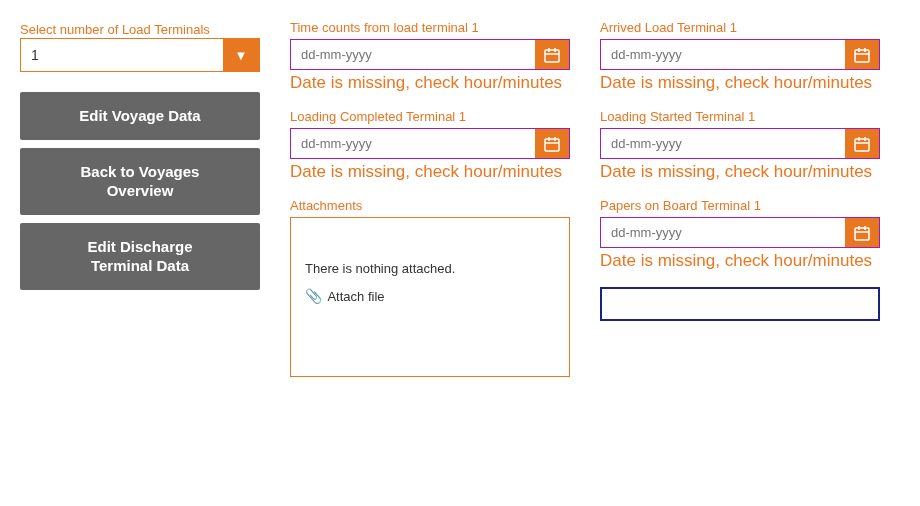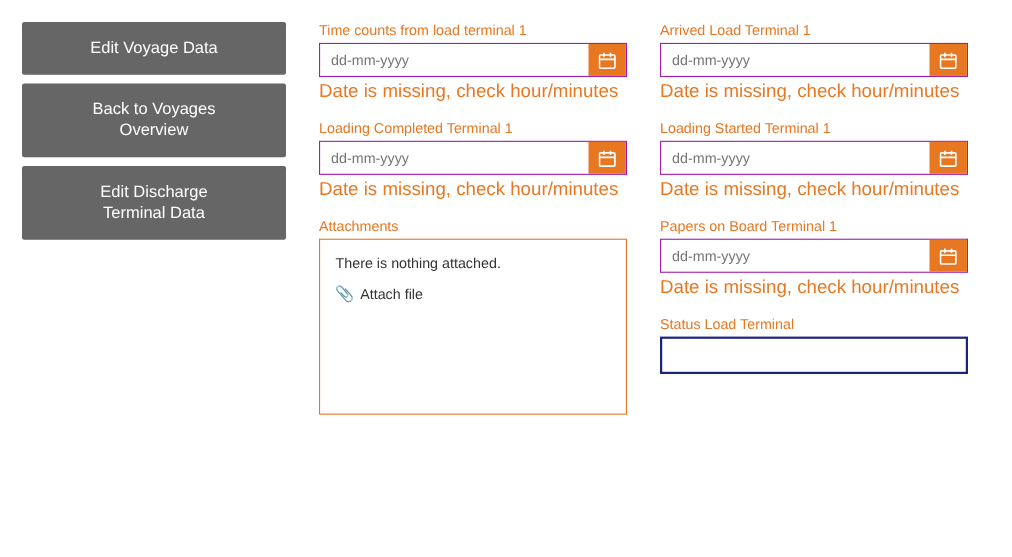--- a/index.html
+++ b/index.html
@@ -61,21 +61,21 @@
       font-size: 13px;
     }
     .nav-btn {
       display: block;
       width: 100%;
       background: #666;
       color: white;
       border: none;
       padding: 14px 10px;
       font-size: 15px;
-      font-weight: normal;
+      font-weight: bold;
       text-align: center;
       cursor: pointer;
       margin-bottom: 8px;
       border-radius: 2px;
       line-height: 1.3;
     }
 
     
     .mid-col {
       width: 280px;
@@ -146,20 +146,21 @@
     .attachments-box {
       border: 1px solid #e87722;
       padding: 14px;
       min-height: 160px;
       font-size: 13px;
       color: #333;
     }
     .attach-nothing {
       margin-bottom: 12px;
       color: #333;
+      margin-top: 29px;
     }
     .attach-file {
       display: flex;
       align-items: center;
       gap: 5px;
       color: #333;
       font-size: 13px;
       cursor: pointer;
     }
     .attach-file-icon {
@@ -173,20 +174,32 @@
       color: #333;
       outline: none;
     }
   </style>
 </head>
 <body>
 
 <div class="layout">
 
   <div class="left-col">
+    <div class="field-group">
+      <label class="select-label">Select number of Load Terminals</label>
+      <div class="select-wrapper">
+        <select>
+          <option value="1">1</option>
+          <option value="2">2</option>
+          <option value="3">3</option>
+          <option value="4">4</option>
+        </select>
+        <div class="select-arrow"></div>
+      </div>
+    </div>
 
     <button class="nav-btn">Edit Voyage Data</button>
     <button class="nav-btn">
       <span>Back to Voyages<br>Overview</span>
     </button>
     <button class="nav-btn">
       <span>Edit Discharge<br>Terminal Data</span>
     </button>
   </div>
 
@@ -281,17 +294,16 @@
             <line x1="1" y1="7" x2="15" y2="7" stroke="white" stroke-width="1.5"></line>
             <line x1="5" y1="1" x2="5" y2="5" stroke="white" stroke-width="1.5"></line>
             <line x1="11" y1="1" x2="11" y2="5" stroke="white" stroke-width="1.5"></line>
           </svg>
         </button>
       </div>
       <div class="error-text">Date is missing, check hour/minutes</div>
     </div>
 
     <div class="field-group">
-      <label class="field-label">Status Load Terminal</label>
       <input class="status-input" type="text" value="" style="">
     </div>
   </div>
 </div>
 
 </body></html>

